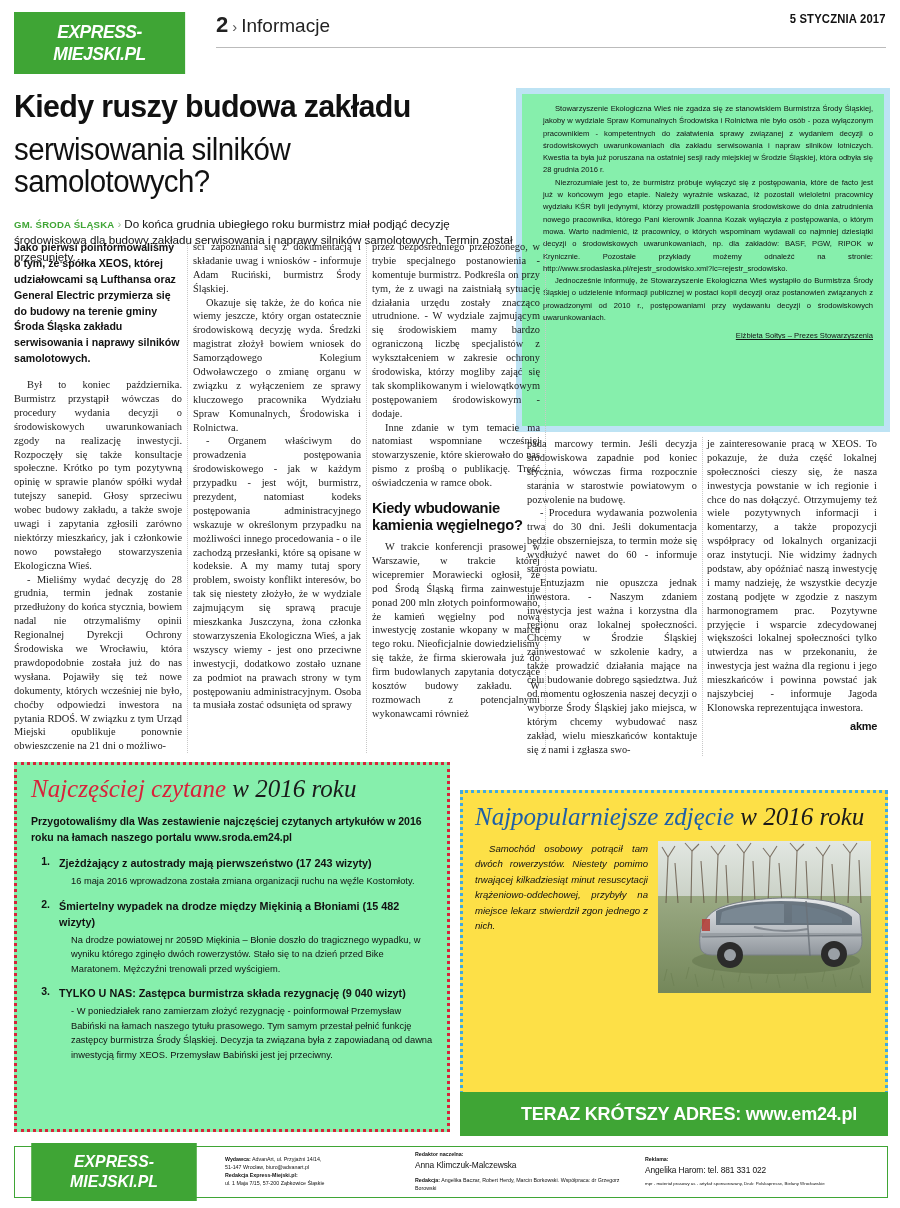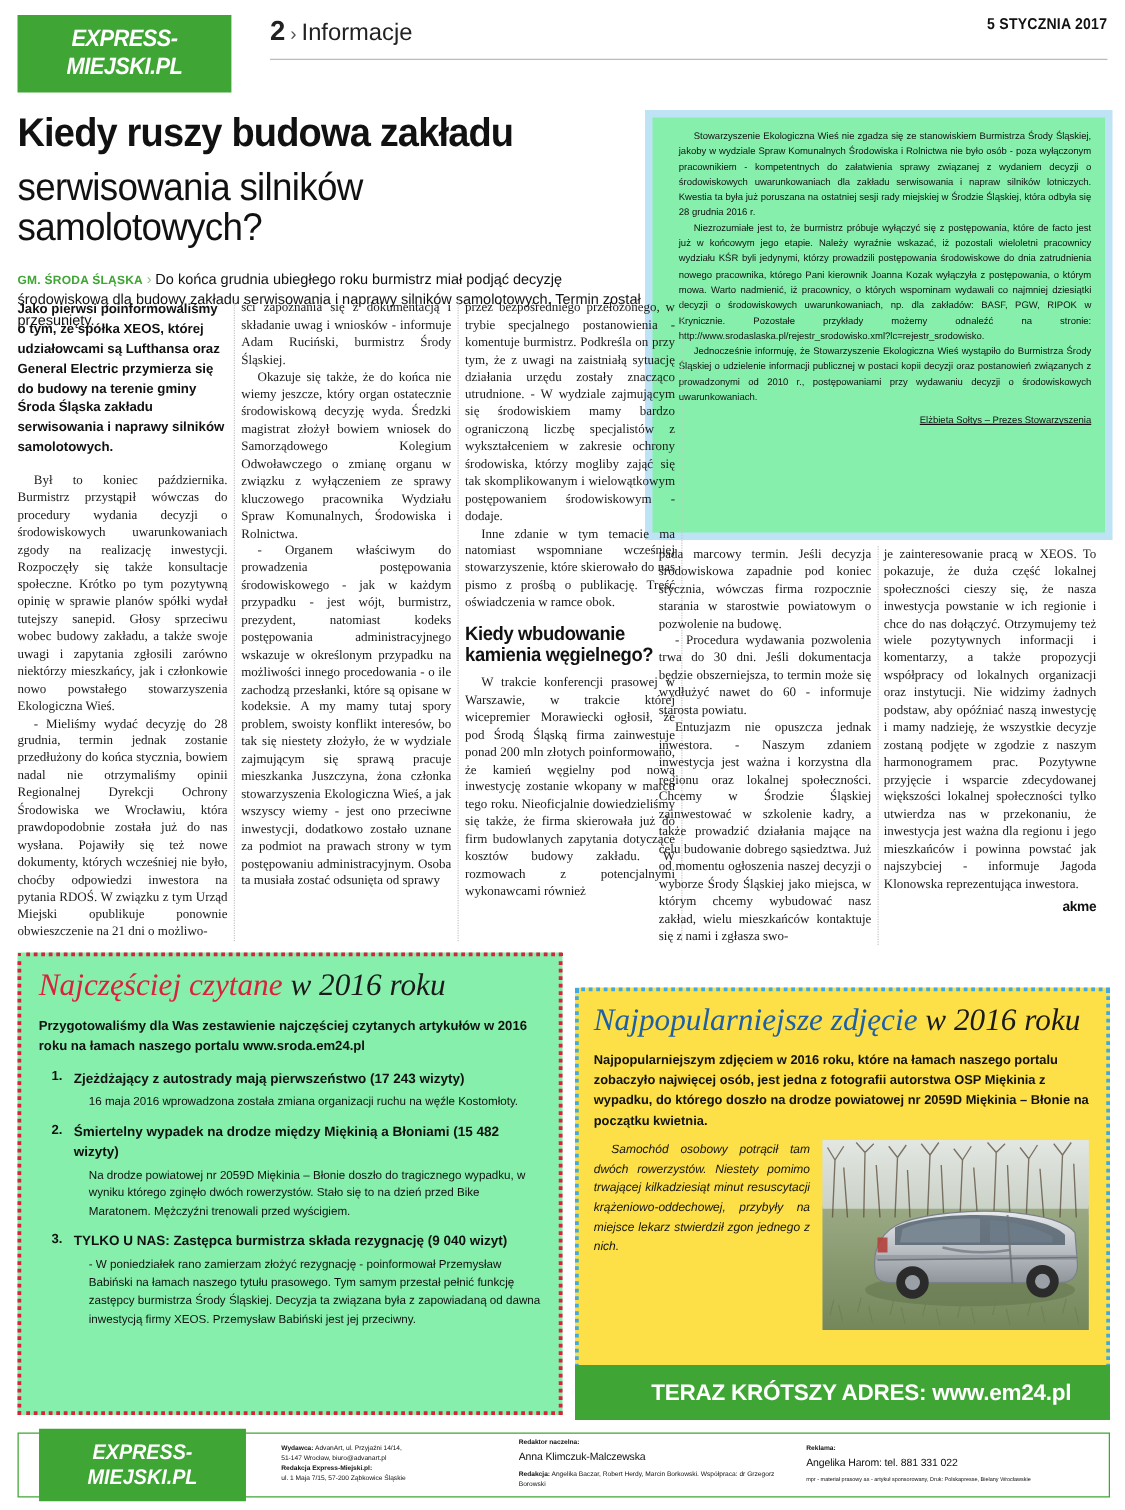--- a/index.html
+++ b/index.html
@@ -235,21 +235,20 @@
         <p class="li-desc">- W poniedziałek rano zamierzam złożyć rezygnację - poinformował Przemysław Babiński na łamach naszego tytułu prasowego. Tym samym przestał pełnić funkcję zastępcy burmistrza Środy Śląskiej. Decyzja ta związana była z zapowiadaną od dawna inwestycją firmy XEOS. Przemysław Babiński jest jej przeciwny.</p>
       </div>
     </div>
   </div>
 
   <div class="panel-right">
     <div class="panel-title">
       <span class="accent-blue">Najpopularniejsze zdjęcie</span>
       <span class="dark">w 2016 roku</span>
     </div>
-    <p class="pr-intro">Najpopularniejszym zdjęciem w 2016 roku, które na łamach naszego portalu zobaczyło najwięcej osób, jest  jedna z fotografii autorstwa OSP Miękinia z wypadku, do którego doszło na drodze powiatowej nr 2059D Miękinia – Błonie na początku kwietnia.</p>
     <div class="pr-flow">
       <div class="pr-text">
         <p>Samochód osobowy potrącił tam dwóch rowerzystów. Niestety pomimo trwającej kilkadziesiąt minut resuscytacji krążeniowo-oddechowej, przybyły na miejsce lekarz stwierdził zgon jednego z nich.</p>
       </div>
       <div class="photo">
         <svg width="213" height="152" viewBox="0 0 213 152">
           <defs>
             <linearGradient id="skyG" x1="0" y1="0" x2="0" y2="1">
               <stop offset="0" stop-color="#e2e7e2"></stop>
                 <stop offset="1" stop-color="#c9d0c5"></stop>

